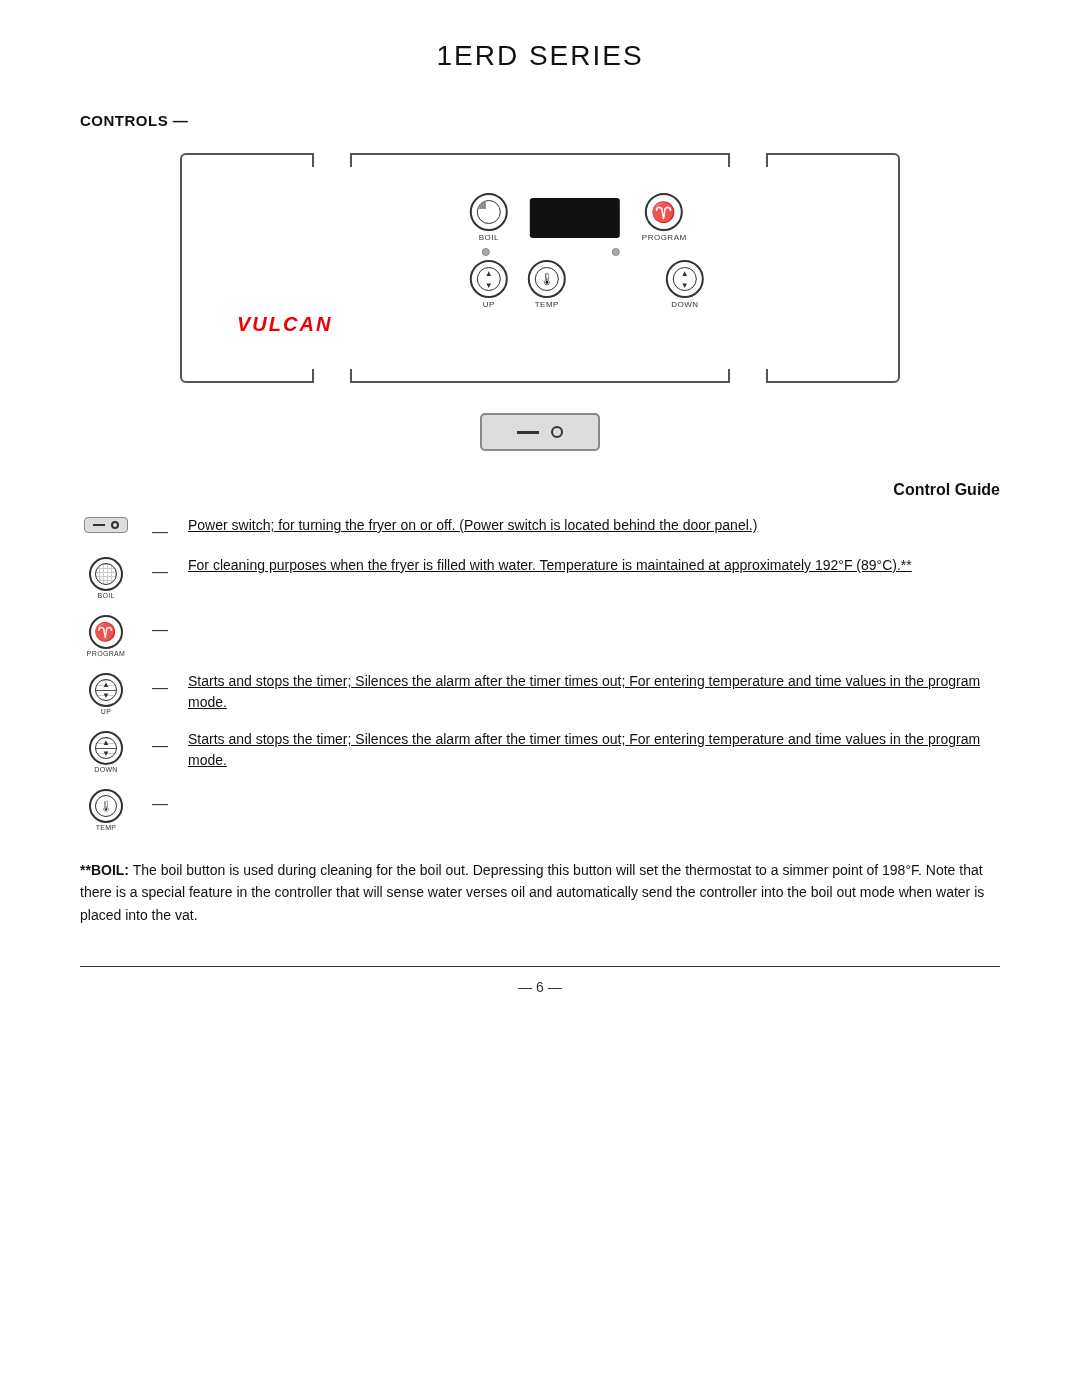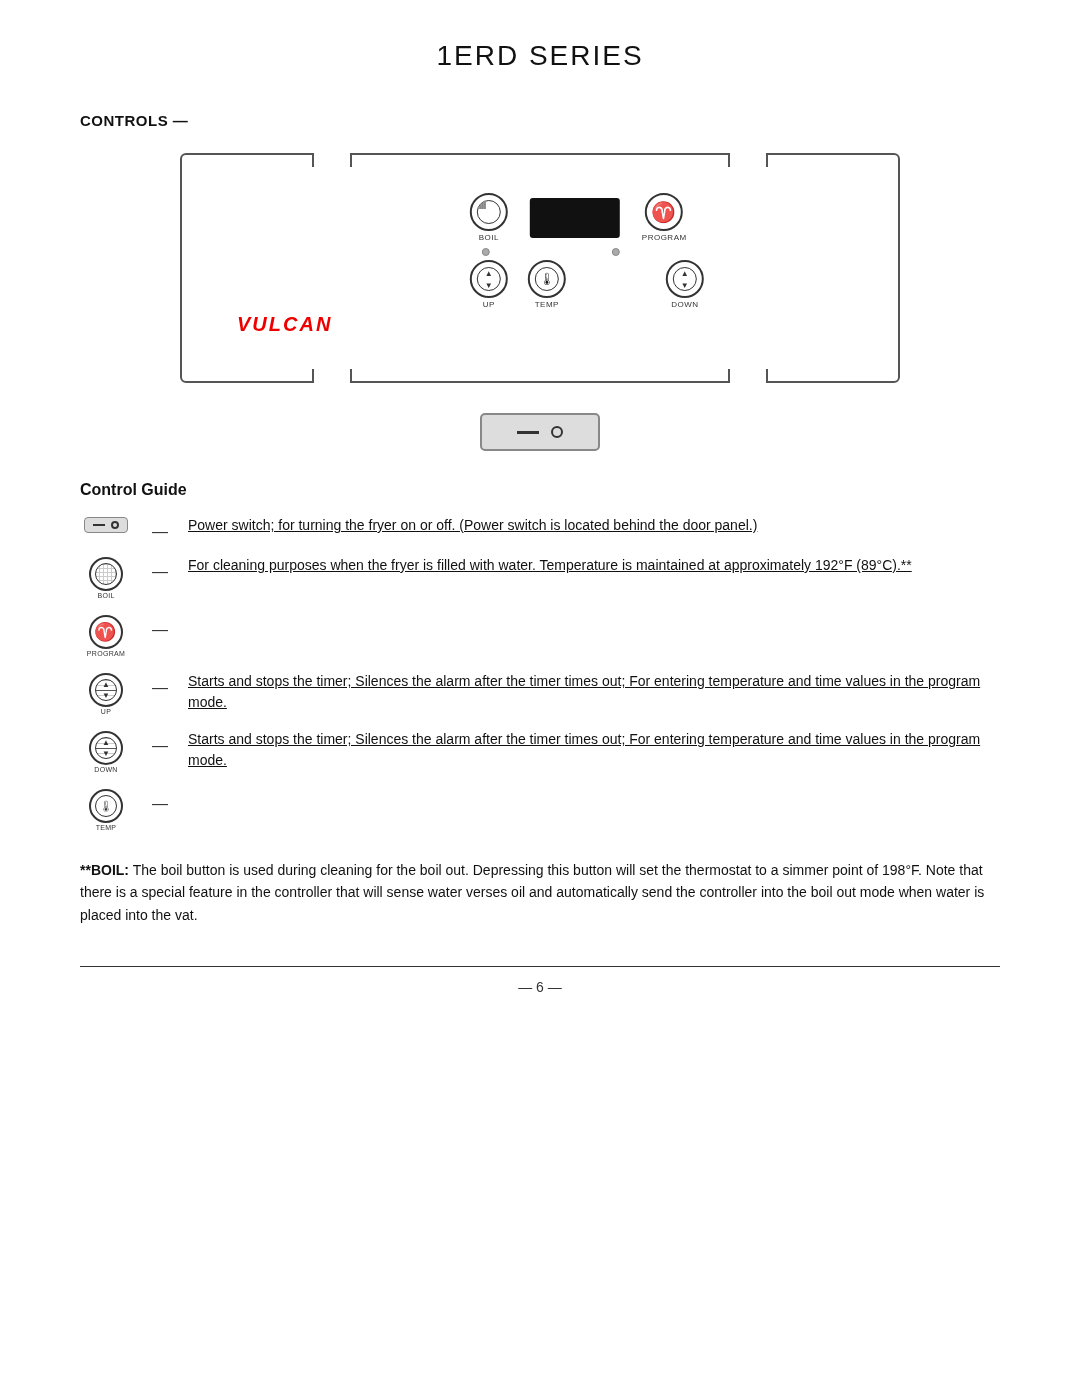--- a/index.html
+++ b/index.html
@@ -256,20 +256,21 @@
       margin: 0 auto 30px auto;
     }
     .ps-line { width: 22px; height: 3px; background: #333; }
     .ps-circle { width: 12px; height: 12px; border-radius: 50%; border: 2.5px solid #333; }
 
     
     .control-guide-heading {
       font-weight: bold;
       font-size: 16px;
       margin-bottom: 16px;
+      text-align: right;
     }
 
     .guide-list {
       list-style: none;
       margin-bottom: 28px;
     }
     .guide-item {
       display: flex;
       align-items: flex-start;
       gap: 16px;

